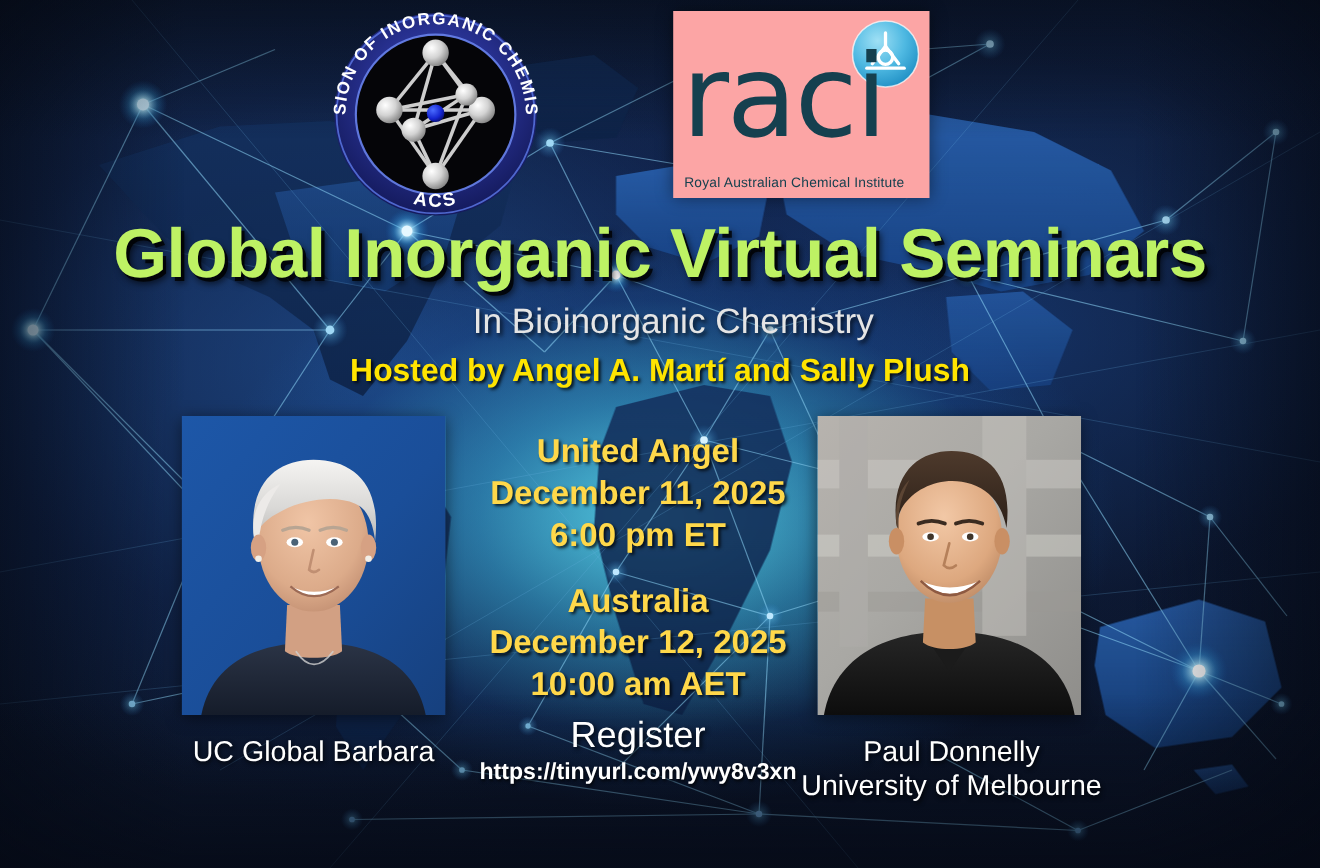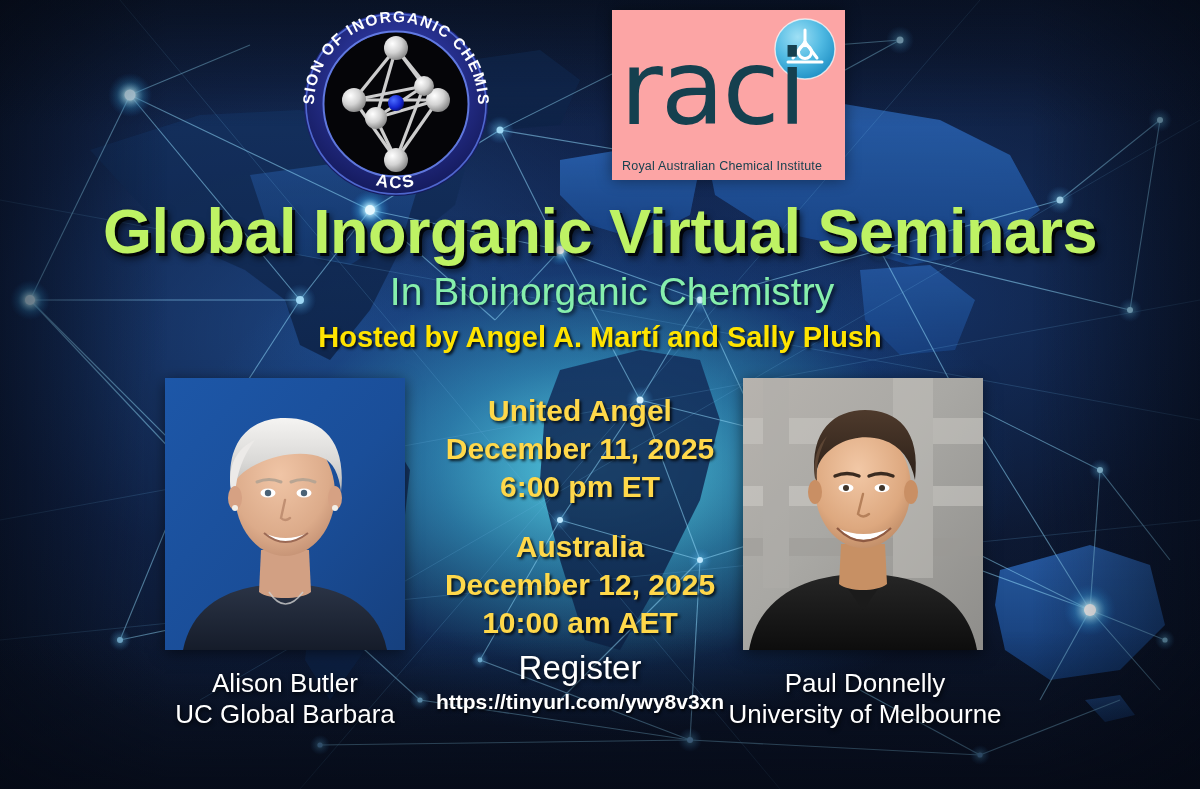--- a/index.html
+++ b/index.html
@@ -85,24 +85,24 @@
     color: #bef264;
     letter-spacing: -0.5px;
     text-shadow: 3px 3px 0 rgba(0,0,0,0.80), 4px 5px 7px rgba(0,0,0,0.65);
     white-space: nowrap;
     font-family: "Liberation Sans", sans-serif;
   }
   #title-sub {
     position: absolute;
     left: 0; right: 0; top: 268px;
     text-align: center;
-    font-size: 39px;
+    font-size: 32px;
     line-height: 48px;
     font-weight: normal;
-    color: #86efac;
+    color: #e5e5e5;
     text-shadow: 2px 2px 4px rgba(0,0,0,0.75);
     white-space: nowrap;
     padding-left: 24px;
   }
   #title-host {
     position: absolute;
     left: 0; right: 0; top: 320px;
     text-align: center;
     font-size: 29px;
     line-height: 34px;
@@ -561,21 +561,20 @@
       <circle cx="139" cy="110" r="3" fill="#40352a"></circle>
 
       <path d="M120,116 L115,136 Q120,141 126,136" stroke="#b5805a" stroke-width="2.4" fill="none" stroke-linecap="round"></path>
 
       <path d="M94,150 Q120,174 148,150 Q120,162 94,150 Z" fill="#ffffff"></path>
       <path d="M94,150 Q120,176 148,150" stroke="#8e5a42" stroke-width="2.2" fill="none"></path>
     </svg>
   </div>
 
   <div class="speaker-caption" id="caption-left">
-    <div>Alison Butler</div>
     <div>UC Global Barbara</div>
   </div>
 
   <div class="speaker-caption" id="caption-right">
     <div>Paul Donnelly</div>
     <div>University of Melbourne</div>
   </div>
 
 </div>
 

